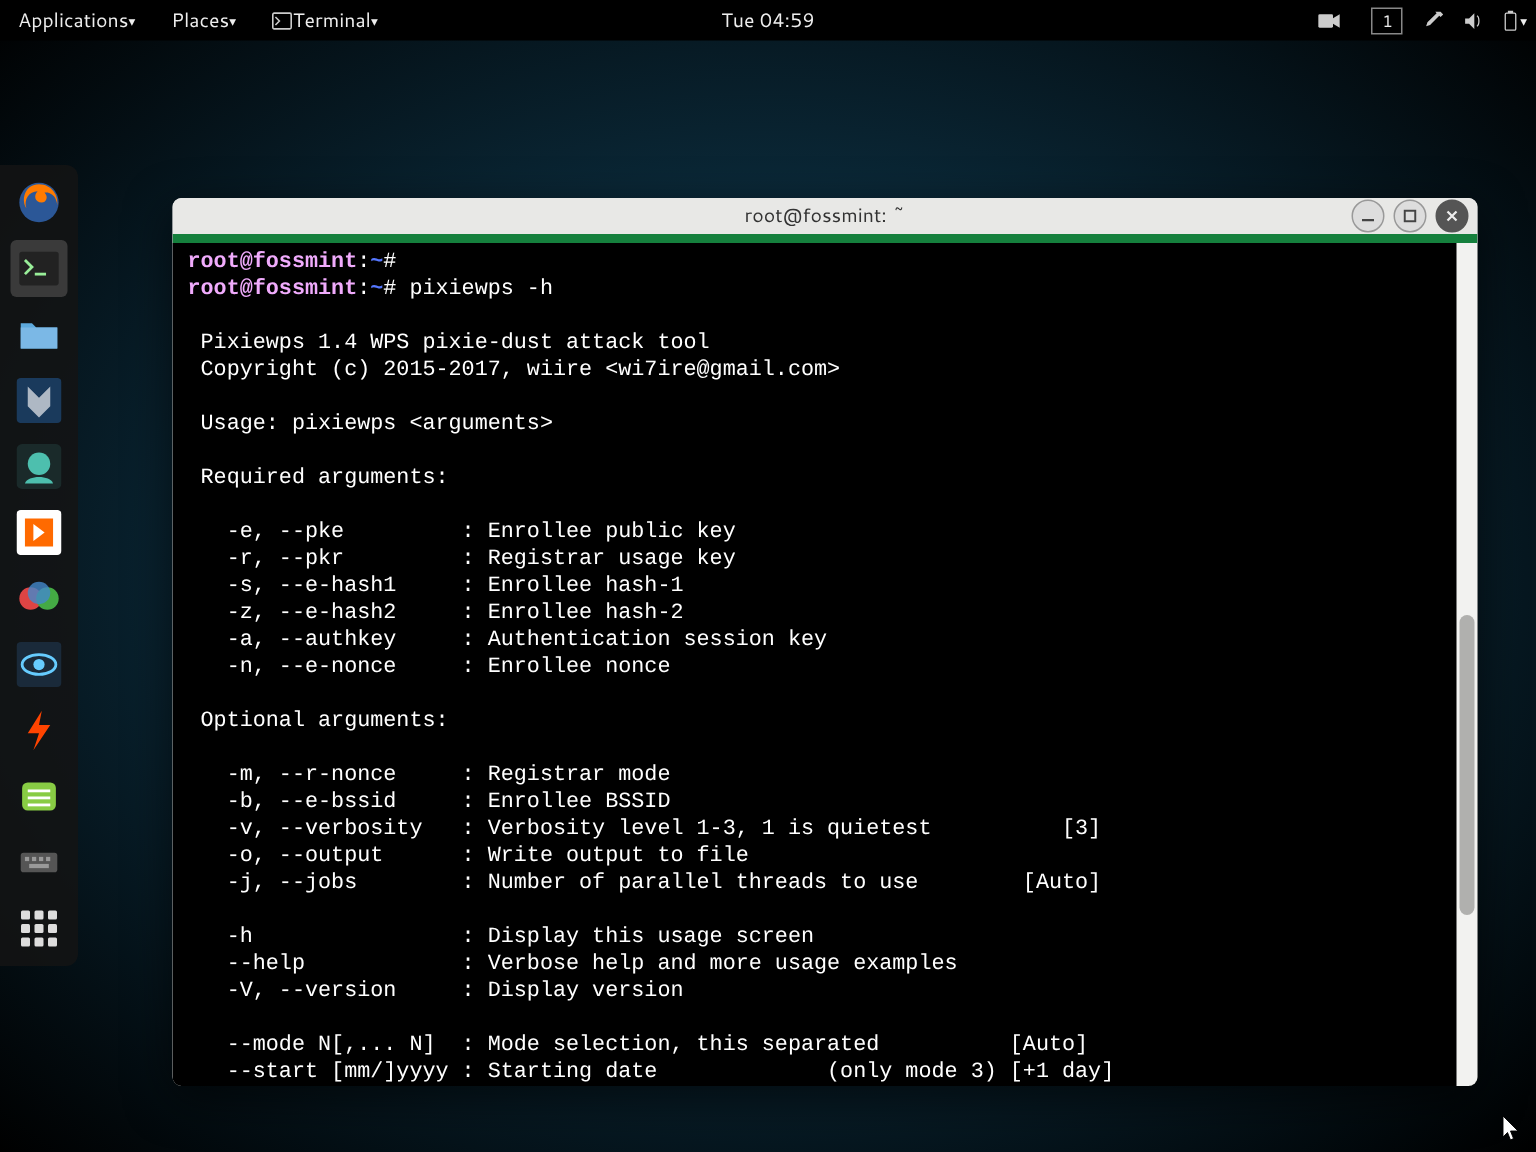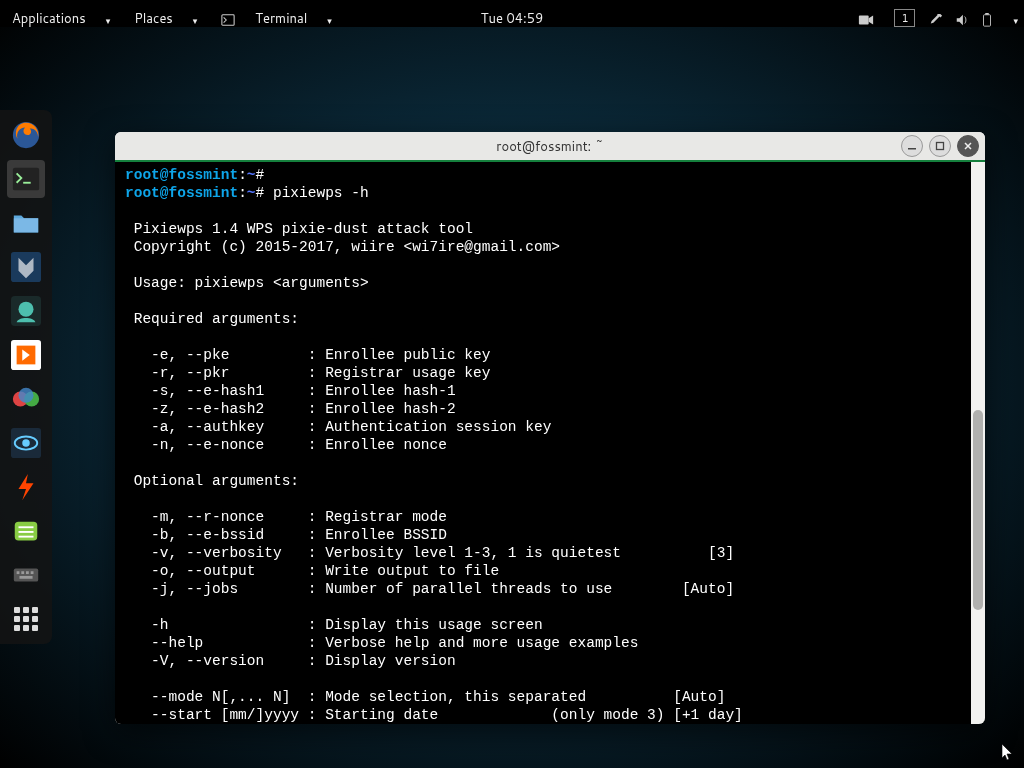--- a/index.html
+++ b/index.html
@@ -8,21 +8,21 @@
   font-family: "Cantarell", "Liberation Sans", sans-serif;
   background: radial-gradient(ellipse at center, #1a5570 0%, #0b2a3a 45%, #000000 100%);
   overflow: hidden; position: relative;
 }
 .topbar {
   position: absolute; top: 0; left: 0; right: 0; height: 27px;
   background: #000; color: #eee; display: flex; align-items: center;
   font-size: 13px; z-index: 100;
 }
 .topbar .tb-item {
-  padding: 0 12px; height: 27px; display: flex; align-items: flex-end; gap: 20px;
+  padding: 0 12px; height: 27px; display: flex; align-items: center; gap: 0;
   cursor: pointer;
 }
 .topbar .spacer { flex: 1; }
 .topbar .center { position: absolute; left: 50%; transform: translateX(-50%); }
 .tri-down { font-size: 9px; }
 .ws-badge {
   border: 1px solid #888; padding: 0 6px; font-size: 11px; margin: 0 4px;
 }
 .topbar svg { fill: #ccc; }
 .dock {
@@ -42,21 +42,21 @@
   gap: 3px;
 }
 .dock .dots span { width: 6px; height: 6px; background: #ddd; border-radius: 1px; }
 .term-window {
   position: absolute; left: 115px; top: 132px; width: 870px; height: 592px;
   background: #f2f2f0; border-radius: 6px; box-shadow: 0 8px 30px rgba(0,0,0,0.6);
   display: flex; flex-direction: column; overflow: hidden;
 }
 .titlebar {
   height: 34px; display: flex; align-items: center; justify-content: center;
-  background: #e8e8e6; border-bottom: 2px solid #15803d; position: relative;
+  background: #e8e8e6; border-bottom: 6px solid #15803d; position: relative;
   font-size: 13px; color: #333;
 }
 .titlebar .controls {
   position: absolute; right: 6px; display: flex; gap: 6px;
 }
 .titlebar .ctl {
   width: 22px; height: 22px; border-radius: 50%; border: 1px solid #999;
   background: #ddd; display: flex; align-items: center; justify-content: center;
   font-size: 11px; color: #444; cursor: pointer;
 }
@@ -69,21 +69,21 @@
   font-size: 14.5px; line-height: 18px; color: #fff;
   white-space: pre; overflow: hidden;
 }
 .scrollbar-track {
   width: 14px; background: #f2f2f0; position: relative;
 }
 .scrollbar-thumb {
   position: absolute; left: 2px; right: 2px; top: 248px; height: 200px;
   background: #b0b0ae; border-radius: 5px;
 }
-.prompt-user { color: #0ea5e9; font-weight: bold; }
+.prompt-user { color: #f0abfc; font-weight: bold; }
 .prompt-colon { color: #fff; }
 .prompt-path { color: #5577ff; font-weight: bold; }
 .prompt-hash { color: #fff; }
 .cursor {
   position: absolute; right: 10px; bottom: 6px;
   width: 12px; height: 18px;
 }
 .cursor svg { fill: #fff; }
 </style>
 </head>

